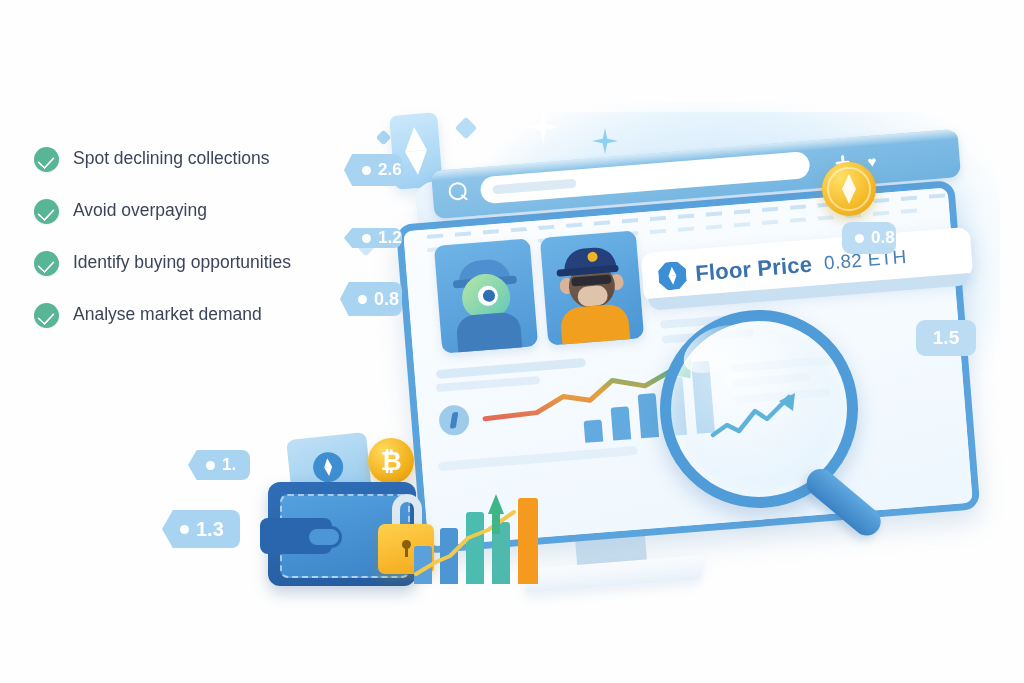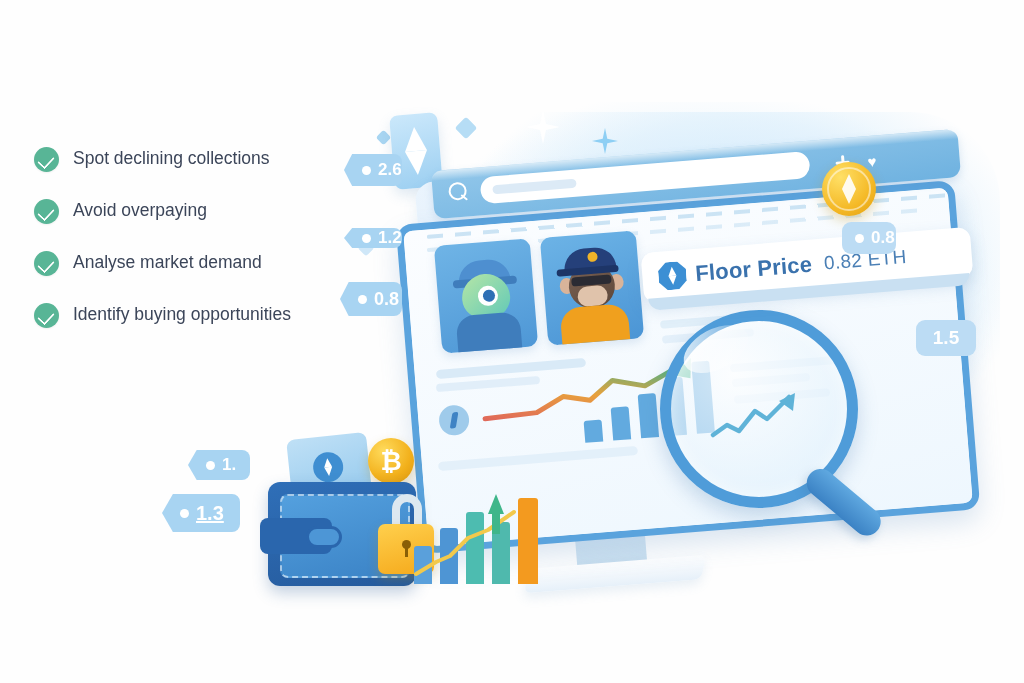--- a/index.html
+++ b/index.html
@@ -373,25 +373,25 @@
     <div class="benefit">
       <span class="check"></span>
       <span class="benefit-label">Spot declining collections</span>
     </div>
     <div class="benefit">
       <span class="check"></span>
       <span class="benefit-label">Avoid overpaying</span>
     </div>
     <div class="benefit">
       <span class="check"></span>
-      <span class="benefit-label">Analyse market demand</span>
+      <span class="benefit-label">Identify buying opportunities</span>
     </div>
     <div class="benefit">
       <span class="check"></span>
-      <span class="benefit-label">Identify buying opportunities</span>
+      <span class="benefit-label">Analyse market demand</span>
     </div>
   </div>
 
   <div class="illo">
 
     <div class="bloom"></div>
     <div class="bloom2"></div>
 
     <svg class="spark" style="left:196px;top:18px;width:34px;height:34px;" viewBox="0 0 34 34">
       <path d="M17 0 L20 14 L34 17 L20 20 L17 34 L14 20 L0 17 L14 14 Z" fill="#ffffff" opacity="0.95"></path>
@@ -534,21 +534,21 @@
     </div>
     <div class="tag tag-rect" style="left:586px;top:228px;width:60px;height:36px;font-size:19px;justify-content:center;padding-left:0;">
       <span>1.5</span>
     </div>
 
     <div class="wallet">
       <div class="tag tag-pent" style="left:-42px;top:18px;width:62px;height:30px;font-size:17px;">
         <span class="tag-dot"></span>
         <span>1.</span>
       </div>
-      <div class="tag tag-pent" style="left:-68px;top:62px;width:78px;height:38px;font-size:20px;text-decoration:underline;">
+      <div class="tag tag-pent" style="left:-68px;top:78px;width:78px;height:38px;font-size:20px;">
         <span class="tag-dot"></span>
         <span>1.3</span>
       </div>
 
       <div class="wal-card">
         <span class="eth-badge"></span>
       </div>
       <div class="btc" style="left:138px;top:6px;width:46px;height:46px;font-size:26px;">
         <span>₿</span>
       </div>

